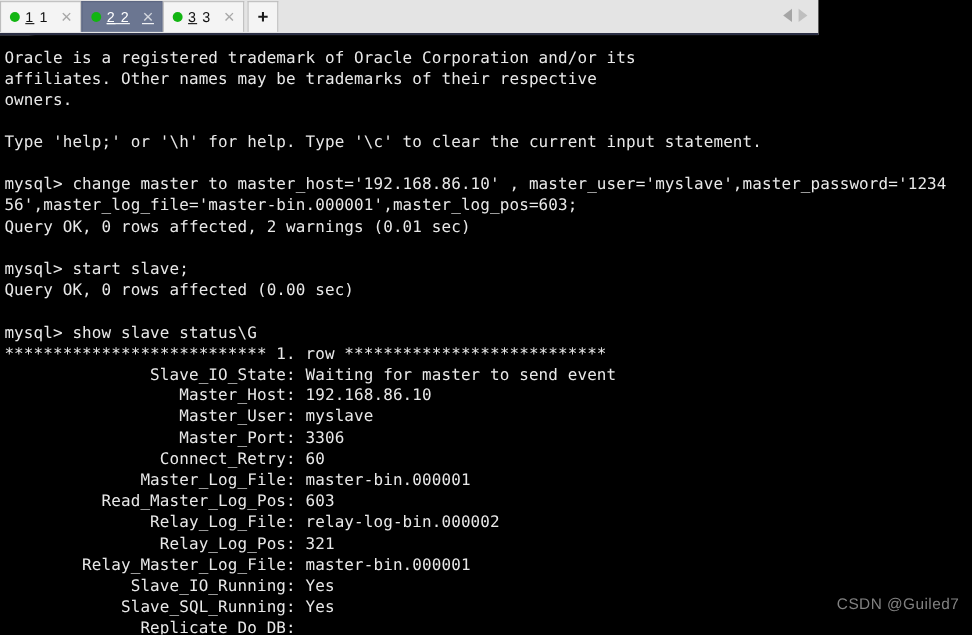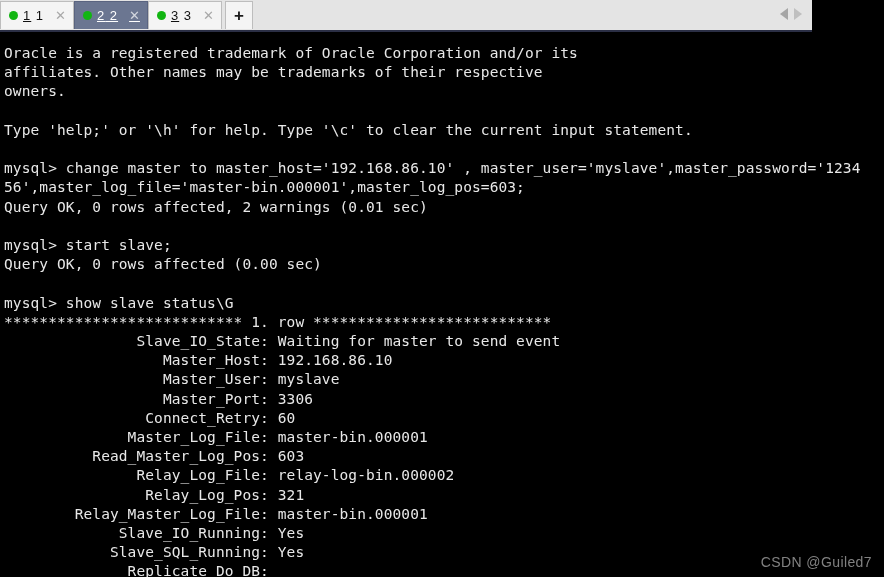--- a/index.html
+++ b/index.html
@@ -11,21 +11,21 @@
   body {
     width: 884px;
     height: 577px;
     overflow: hidden;
     font-family: "DejaVu Sans Mono", "Liberation Mono", monospace;
   }
 
   
   #tabbar {
     position: relative;
-    width: 812px;
+    width: 744px;
     height: 32px;
     background: #e4e4e4;
     border-bottom: 2px solid #2b2f45;
     box-sizing: border-box;
     display: flex;
     align-items: flex-start;
     font-family: "Liberation Sans", sans-serif;
   }
   .tab {
     position: relative;
@@ -132,21 +132,21 @@
     color: #e8e8e8;
     font-family: "DejaVu Sans Mono", "Liberation Mono", monospace;
     font-size: 14.5px;
     line-height: 19.2px;
     white-space: pre;
     letter-spacing: 0.1px;
   }
   #watermark {
     position: absolute;
     right: 12px;
-    bottom: 7px;
+    bottom: 20px;
     color: #8d8d8d;
     font-family: "Liberation Sans", sans-serif;
     font-size: 14px;
     letter-spacing: .4px;
     opacity: .92;
     user-select: none;
   }
 </style>
 </head>
 <body>

